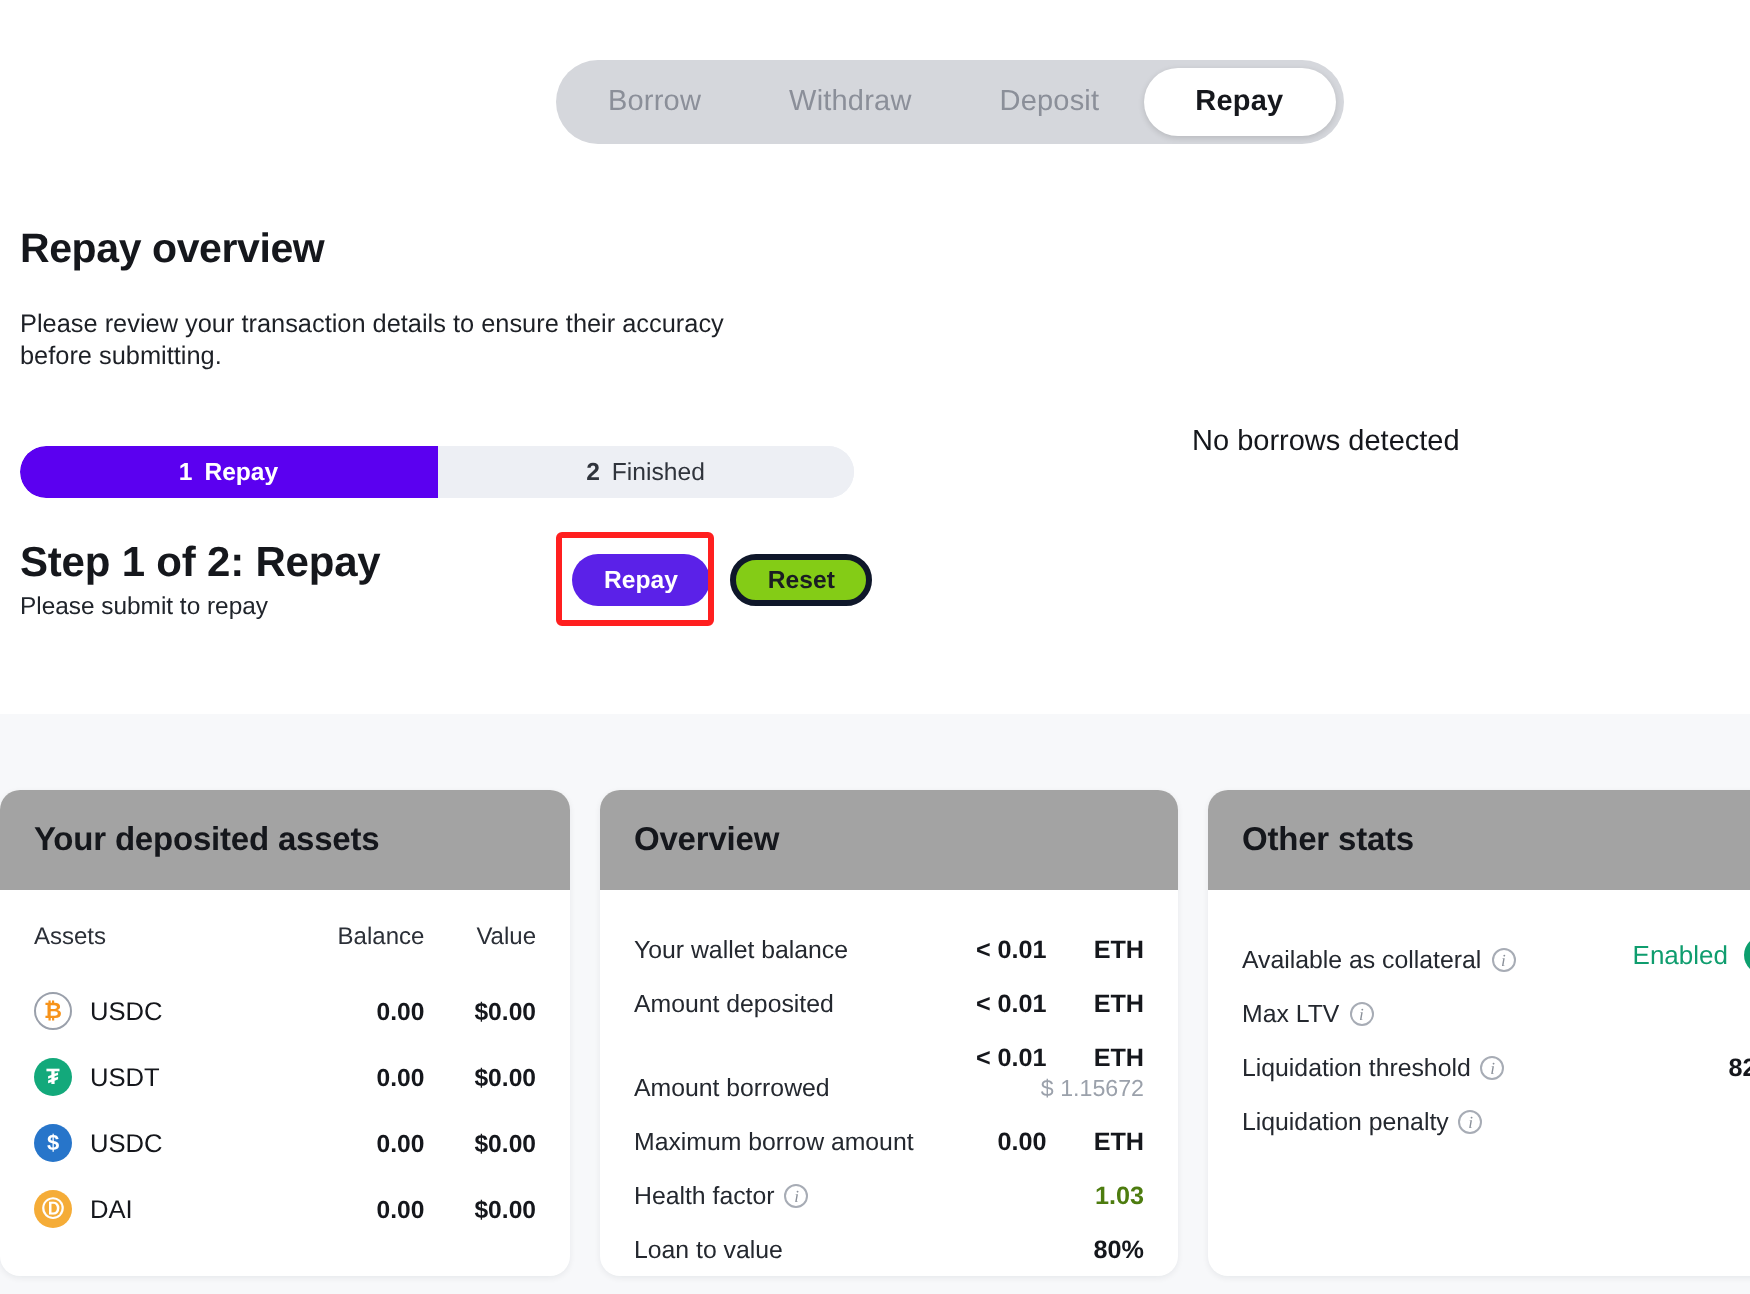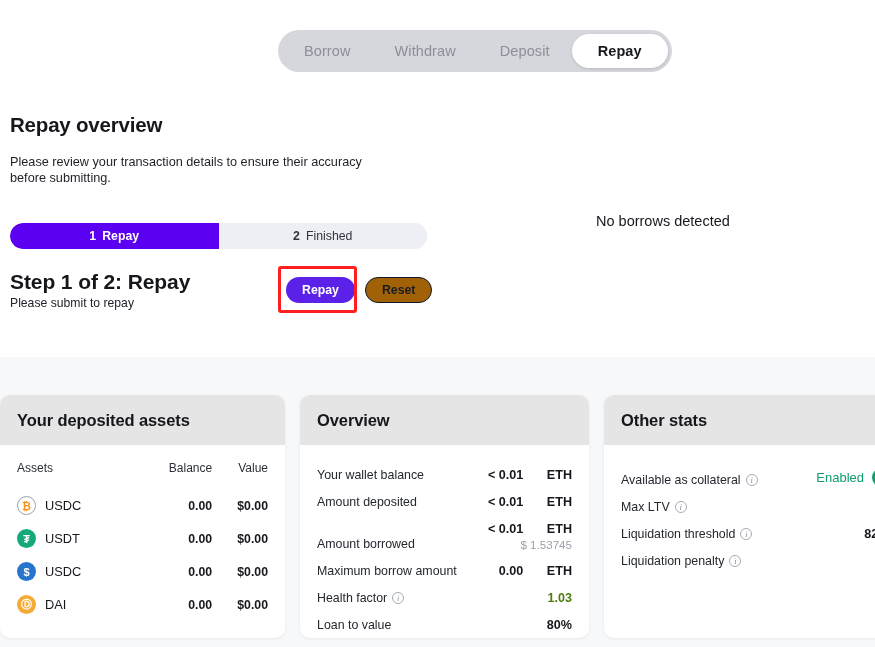--- a/index.html
+++ b/index.html
@@ -157,23 +157,23 @@
     justify-content: center;
     cursor: pointer;
     border: none;
     font-family: inherit;
   }
   .btn-primary {
     background: #5b21e8;
     color: #ffffff;
   }
   .btn-secondary {
-    background: #a16207;
+    background: #84cc16;
     color: #1a1d23;
-    border: 1px solid #0f172a;
+    border: 3px solid #0f172a;
     font-weight: 600;
   }
 
   
   .annot-box {
     position: absolute;
     left: 278px;
     top: 266px;
     width: 79px;
     height: 47px;
@@ -213,21 +213,21 @@
     border-radius: 10px;
     box-shadow: 0 1px 3px rgba(16,24,40,.07);
     overflow: hidden;
     flex: 0 0 auto;
   }
   .card-1 { width: 285px; margin-left: 0px; }
   .card-2 { width: 289px; }
   .card-3 { width: 286px; }
 
   .card-head {
-    background: #e5e5e5;
+    background: #a3a3a3;
     height: 50px;
     display: flex;
     align-items: center;
     padding: 0 17px;
   }
   .card-head h2 {
     font-size: 16.5px;
     font-weight: 700;
     color: #15171c;
     letter-spacing: -.1px;
@@ -475,21 +475,21 @@
               <span class="num">&lt; 0.01</span>
               <span class="unit">ETH</span>
             </span>
           </div>
 
           <div class="stat">
             <span class="label">Amount borrowed</span>
             <span class="val">
               <span class="num">&lt; 0.01</span>
               <span class="unit">ETH</span>
-              <span class="sub">$ 1.53745</span>
+              <span class="sub">$ 1.15672</span>
             </span>
           </div>
 
           <div class="stat">
             <span class="label">Maximum borrow amount</span>
             <span class="val">
               <span class="num">0.00</span>
               <span class="unit">ETH</span>
             </span>
           </div>

